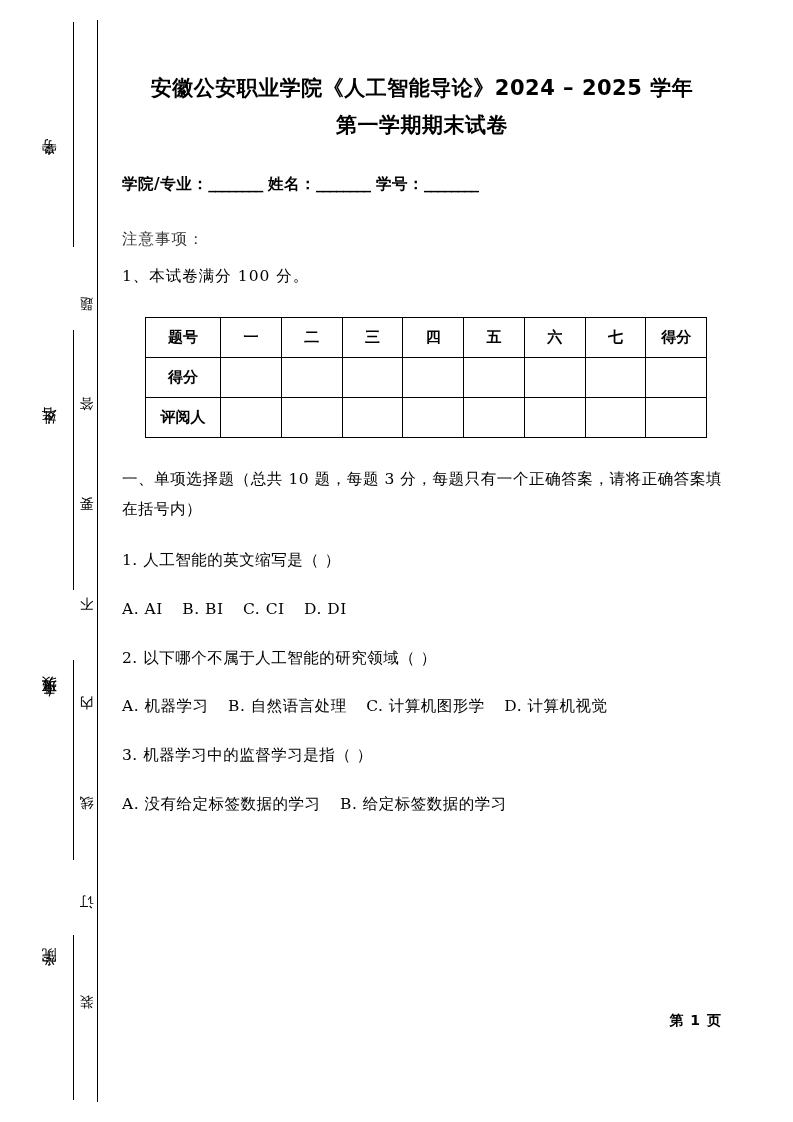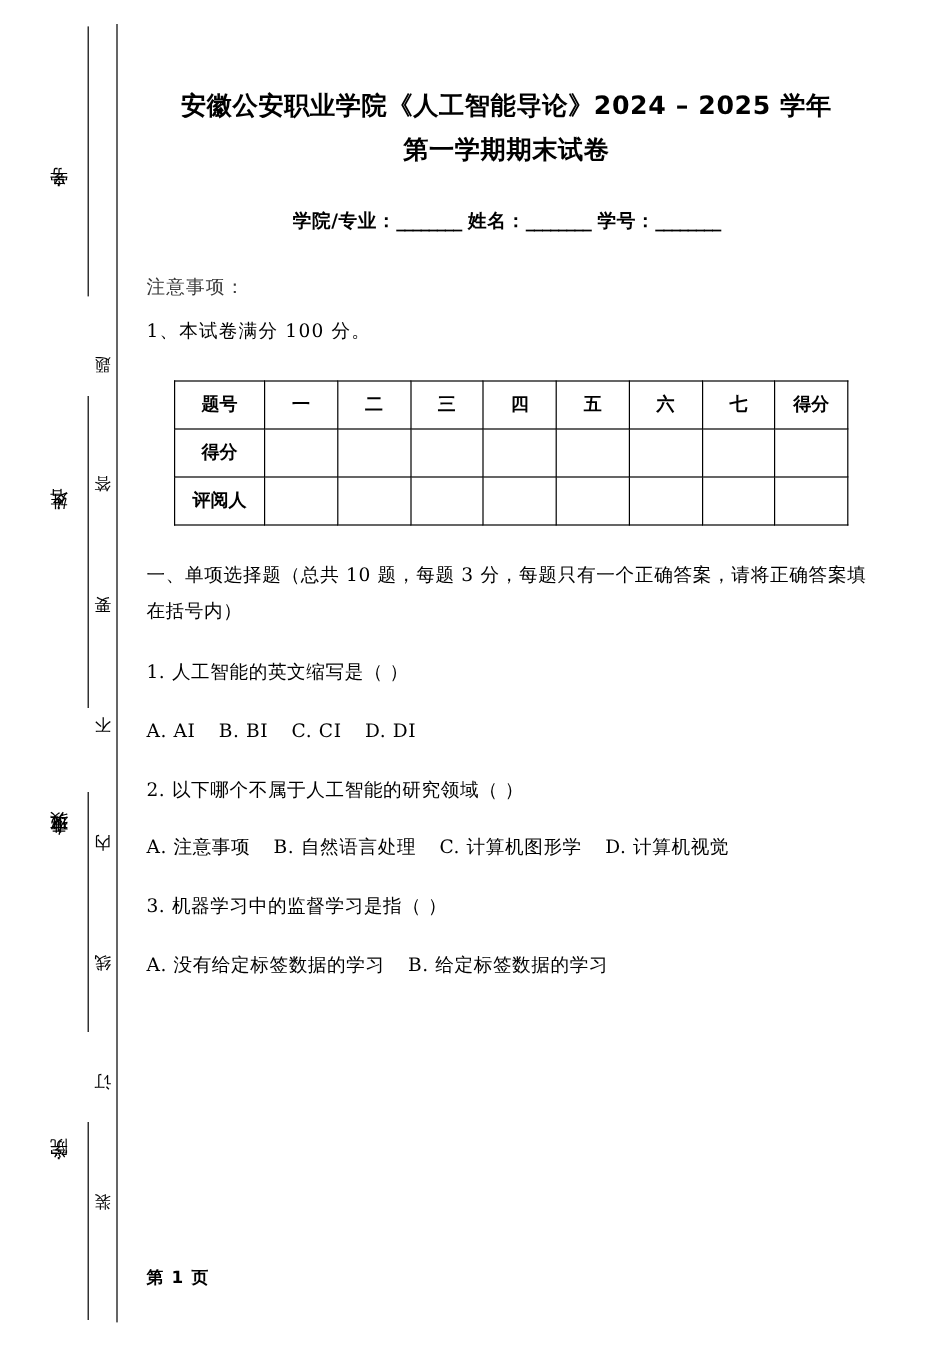--- a/index.html
+++ b/index.html
@@ -26,21 +26,21 @@
   .inner-col .vtext{font-size:14px;}
 
   
   .page{position:absolute;left:122px;top:0;width:600px;height:1122px;}
 
   .doc-title{margin:0;padding-top:70px;text-align:center;
              font-family:"DejaVu Sans","Liberation Sans",sans-serif;
              font-weight:bold;font-size:21px;line-height:1.75;
              letter-spacing:.5px;}
 
-  .info-line{margin-top:30px;text-align:center;
+  .info-line{margin-top:30px;
              font-family:"DejaVu Sans","Liberation Sans",sans-serif;
              font-weight:bold;font-size:15.5px;letter-spacing:.5px;}
   .info-line .blank{letter-spacing:-1px;}
 
   .notice{margin-top:34px;font-size:15.5px;color:#3a3a3a;letter-spacing:1px;}
   .note{margin-top:16px;font-size:15.5px;letter-spacing:1px;}
   .note .ul{text-decoration:underline;}
 
   
   table.score{margin-top:30px;margin-left:23px;border-collapse:collapse;
@@ -53,21 +53,21 @@
   table.score td.colhead.num{font-weight:bold;
        font-family:"DejaVu Serif","Liberation Serif",serif;}
 
   
   .section-head{margin-top:26px;font-size:15.5px;line-height:1.95;
                 letter-spacing:.5px;text-align:justify;}
   .q{margin-top:24px;font-size:15.5px;letter-spacing:.5px;line-height:1.6;}
   .opts{margin-top:24px;font-size:15.5px;letter-spacing:.5px;line-height:1.6;}
   .opts .op{margin-right:14px;}
 
-  .footer{position:absolute;left:0;top:1056px;width:600px;text-align:left;
+  .footer{position:absolute;left:0;top:1012px;width:600px;text-align:right;
           font-family:"DejaVu Sans","Liberation Sans",sans-serif;
           font-weight:bold;font-size:14px;letter-spacing:1px;}
 </style>
 </head>
 <body>
 
 <div class="margin-rule rule-inner"></div>
 <div class="margin-rule rule-a"></div>
 <div class="margin-rule rule-b"></div>
 <div class="margin-rule rule-c"></div>
@@ -156,21 +156,21 @@
     <span class="op">B. BI</span>
     <span class="op">C. CI</span>
     <span class="op">D. DI</span>
   </div>
 
   <div class="q">
     <span>2.</span>
     <span>以下哪个不属于人工智能的研究领域（   ）</span>
   </div>
   <div class="opts">
-    <span class="op">A. 注意事项</span>
+    <span class="op">A. 机器学习</span>
     <span class="op">B. 自然语言处理</span>
     <span class="op">C. 计算机图形学</span>
     <span class="op">D. 计算机视觉</span>
   </div>
 
   <div class="q">
     <span>3.</span>
     <span>机器学习中的监督学习是指（   ）</span>
   </div>
   <div class="opts">

